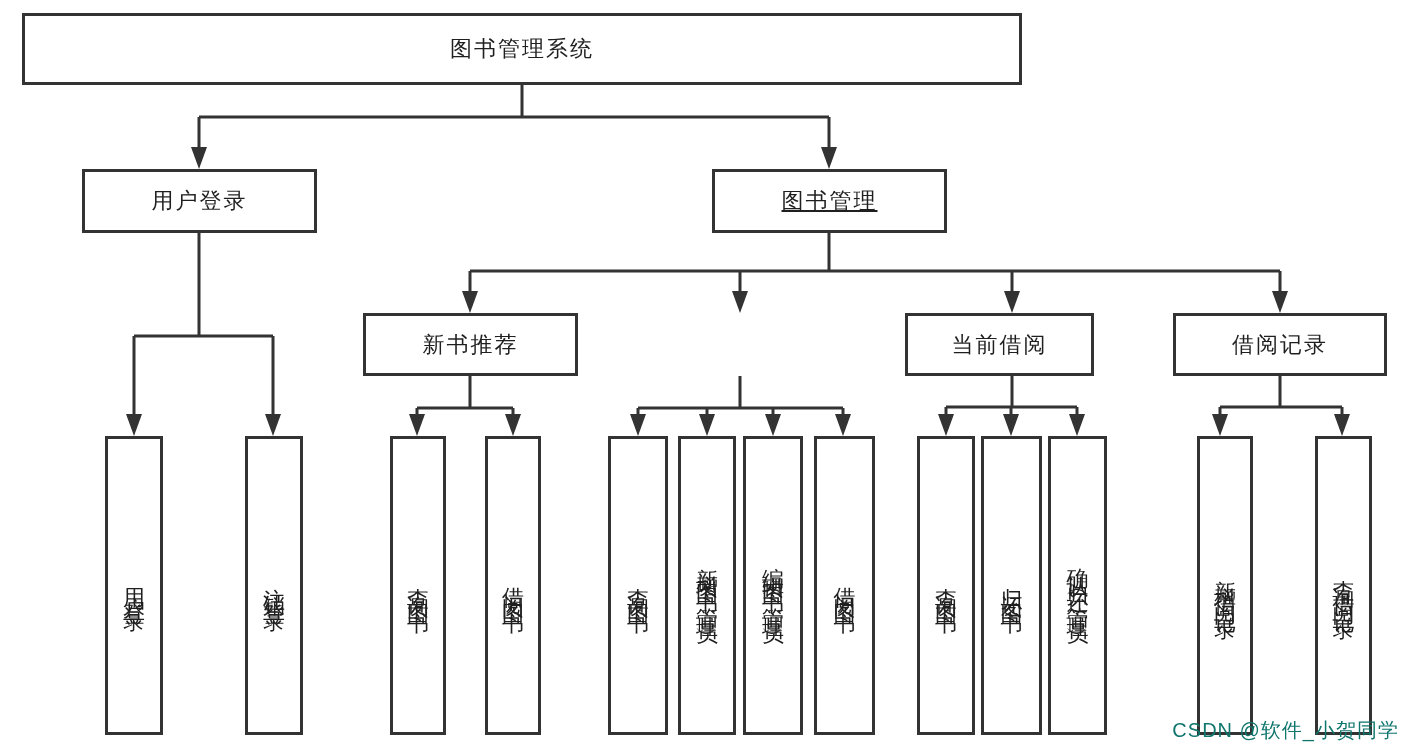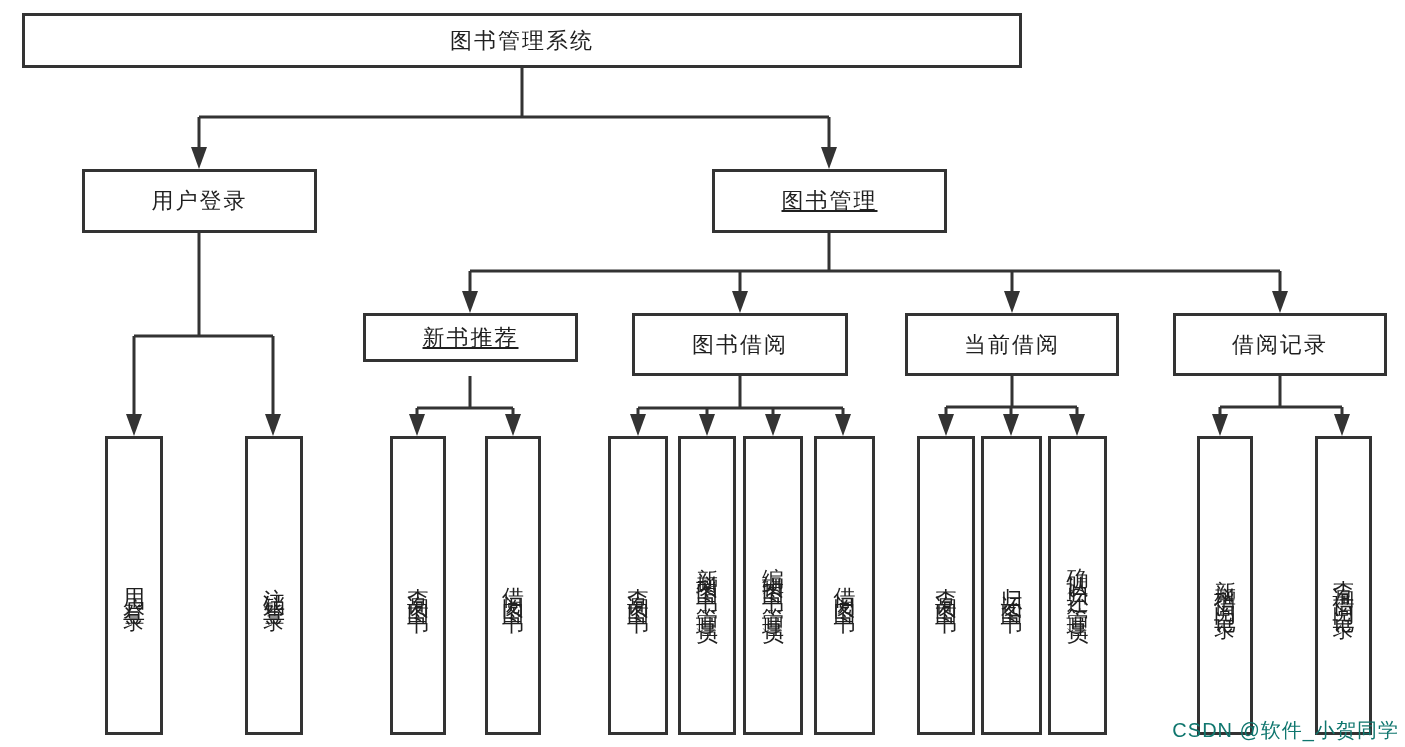--- a/index.html
+++ b/index.html
@@ -100,28 +100,27 @@
 
       <polygon points="938,414 954,414 946,436"></polygon>
       <polygon points="1003,414 1019,414 1011,436"></polygon>
       <polygon points="1069,414 1085,414 1077,436"></polygon>
 
       <polygon points="1212,414 1228,414 1220,436"></polygon>
       <polygon points="1334,414 1350,414 1342,436"></polygon>
     </g>
   </svg>
 
-  <div class="box h-label" style="left:22px; top:13px; width:1000px; height:55px;">图书管理系统</div>
+  <div class="box h-label" style="left:22px; top:13px; width:1000px; height:72px;">图书管理系统</div>
 
   <div class="box h-label" style="left:82px; top:169px; width:235px; height:64px;">用户登录</div>
   <div class="box h-label" style="left:712px; top:169px; width:235px; height:64px;text-decoration:underline;">图书管理</div>
 
-  <div class="box h-label" style="left:363px; top:313px; width:215px; height:49px;text-decoration:underline;">新书推荐</div>
-  <div class="box h-label" style="left:632px; top:313px; width:216px; height:63px;">图书借阅</div>
-  <div class="box h-label" style="left:905px; top:313px; width:214px; height:63px;">当前借阅</div>
+  <div class="box h-label" style="left:363px; top:313px; width:215px; height:63px;">新书推荐</div>
+  <div class="box h-label" style="left:905px; top:313px; width:189px; height:63px;">当前借阅</div>
   <div class="box h-label" style="left:1173px; top:313px; width:214px; height:63px;">借阅记录</div>
 
   <div class="box v-label" style="left:105px; top:436px; width:58px; height:299px;">用户登录</div>
   <div class="box v-label" style="left:245px; top:436px; width:58px; height:299px;">注销登录</div>
 
   <div class="box v-label" style="left:390px; top:436px; width:56px; height:299px;">查询图书</div>
   <div class="box v-label" style="left:485px; top:436px; width:56px; height:299px;">借阅图书</div>
 
   <div class="box v-label" style="left:608px; top:436px; width:60px; height:299px;">查询图书</div>
   <div class="box v-label" style="left:678px; top:436px; width:58px; height:299px;">新增图书（管理员）</div>

